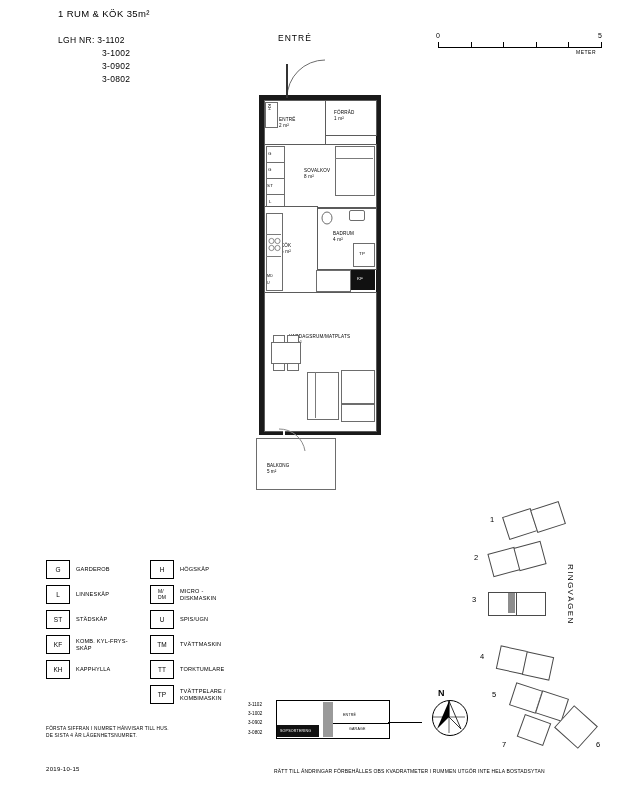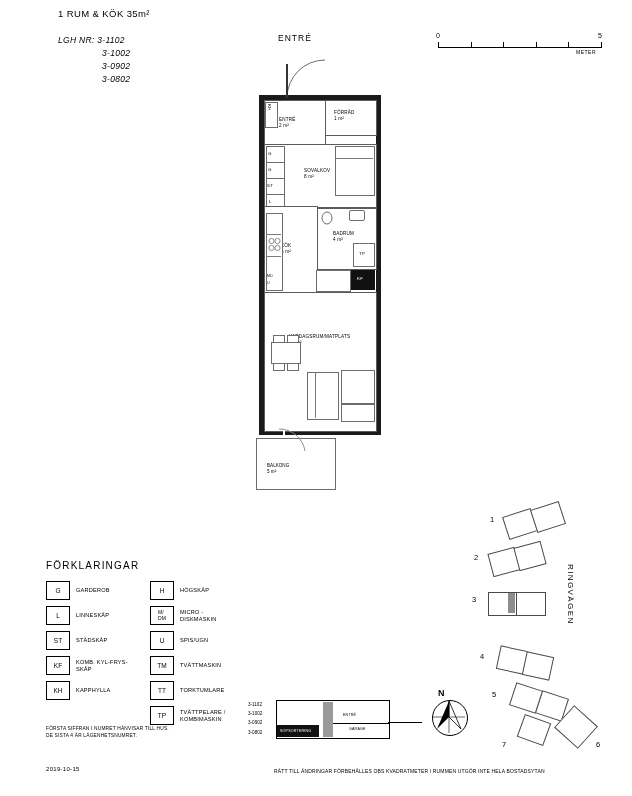--- a/index.html
+++ b/index.html
@@ -8,21 +8,21 @@
     background:#ffffff;
     font-family:"Liberation Sans", sans-serif;
     color:#000;
     position:relative;
     overflow:hidden;
   }
   .abs{position:absolute;}
   
   #title{left:58px;top:8px;font-size:9.5px;letter-spacing:.4px;}
   #lgh-block{left:58px;top:34px;font-size:8.5px;line-height:13px;letter-spacing:.3px;}
-  #lgh-block .lgh-row{white-space:pre;font-style:italic;}
+  #lgh-block .lgh-row{white-space:pre;}
   #entre-label{left:278px;top:33px;font-size:8.5px;letter-spacing:1px;}
 
   
   #scalebar{left:438px;top:32px;width:162px;height:24px;}
   #scalebar .ticks{position:absolute;left:0;top:10px;width:162px;height:5px;border-left:1px solid #000;border-right:1px solid #000;border-bottom:1px solid #000;}
   #scalebar .tick{position:absolute;top:0;width:1px;height:5px;background:#000;}
   #scalebar .n0{position:absolute;left:-2px;top:0;font-size:7px;}
   #scalebar .n5{position:absolute;right:-2px;top:0;font-size:7px;}
   #scalebar .unit{position:absolute;right:4px;top:17px;font-size:5px;letter-spacing:.5px;}
 
@@ -208,21 +208,20 @@
   <svg class="abs" style="left:20px;top:-12px;width:34px;height:26px;">
     <path d="M2 2 A26 26 0 0 1 28 24" fill="none" stroke="#8a8a8a" stroke-width="1"></path>
   </svg>
   <div class="bl">
     <span>BALKONG</span><br>
     <span>5 m²</span>
   </div>
 </div>
 
 <div class="abs" id="legend">
-  <h2>FÖRKLARINGAR</h2>
 
   <div class="legrow">
     <div class="legcell">
       <div class="code">G</div>
       <div class="txt">GARDEROB</div>
     </div>
     <div class="legcell">
       <div class="code">H</div>
       <div class="txt">HÖGSKÅP</div>
     </div>

